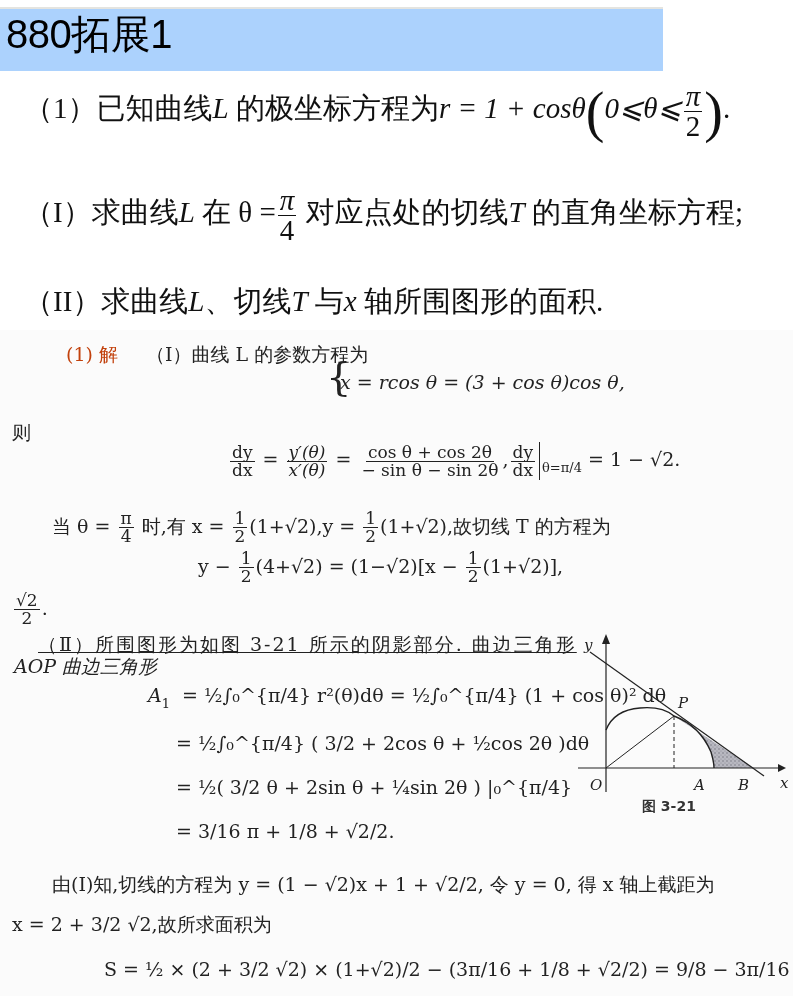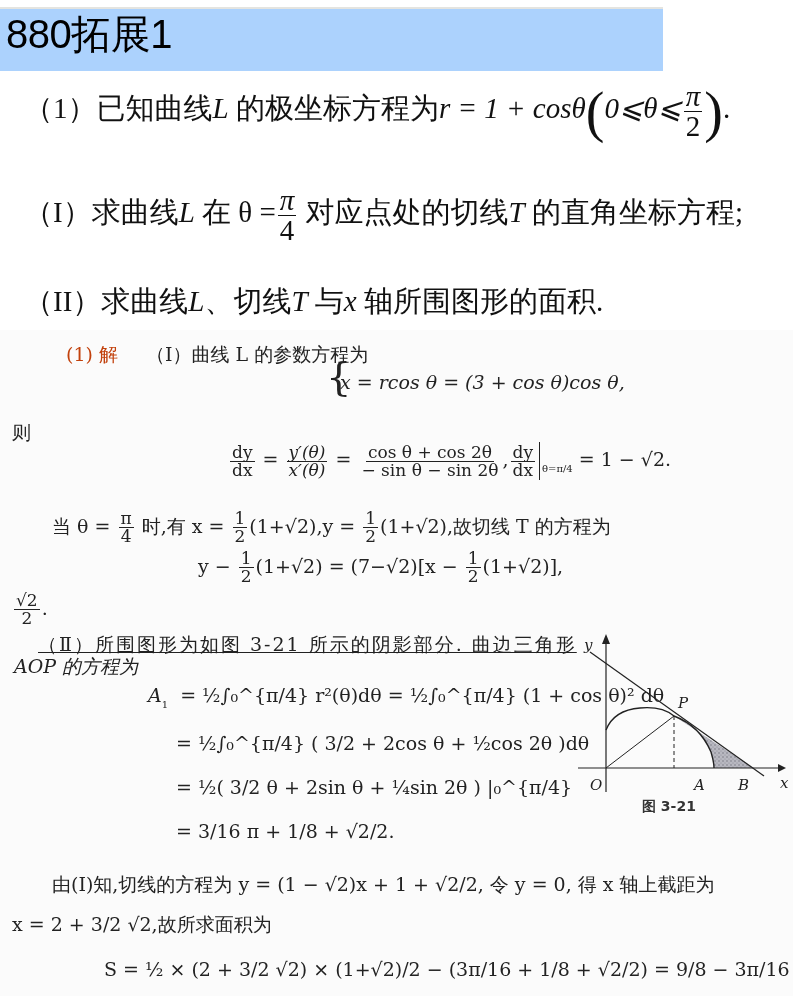--- a/index.html
+++ b/index.html
@@ -11,21 +11,21 @@
   .it { font-style:italic; }
   .frac { display:inline-flex; flex-direction:column; align-items:center; vertical-align:middle; line-height:1; margin:0 2px; }
   .frac > span { display:block; padding:0 2px; }
   .frac .num { border-bottom:1.4px solid #111; }
   .bigparen { font-size:56px; vertical-align:middle; font-weight:100; line-height:1; }
   .sol { position:absolute; left:0; top:330px; width:793px; height:666px; background:#fbfbfb; }
   .s { position:absolute; font-family:"DejaVu Serif","Liberation Serif",serif; font-size:19px; color:#222; white-space:nowrap; }
   .s .frac { font-size:17px; }
   .s .frac .num { border-bottom:1px solid #222; }
   .green { color:#c2410c; }
-  .sub { font-size:10px; vertical-align:-6px; }
+  .sub { font-size:13px; vertical-align:-6px; }
   .brace { font-size:40px; position:absolute; left:-14px; top:-6px; font-weight:100; }
   .bar { display:inline-block; border-left:1.3px solid #222; height:38px; vertical-align:middle; margin:0 2px; }
   .fig { position:absolute; left:578px; top:632px; width:215px; height:190px; }
   .figcap { position:absolute; left:642px; top:798px; font-family:"DejaVu Sans","Liberation Sans",sans-serif; font-size:14px; font-weight:bold; color:#333; }
 </style>
 </head>
 <body>
 
 <div class="hdr">
   <div class="hdr-title">880拓展1</div>
@@ -98,36 +98,36 @@
       <span class="num">1</span>
       <span>2</span>
     </span><span>(1+√2),故切线 T 的方程为</span>
 </div>
 
 <div class="s" style="left:198px; top:550px;">
   <span>y −</span>
   <span class="frac">
       <span class="num">1</span>
       <span>2</span>
-    </span><span>(1+√2) = (7−√2)[x −</span>
+    </span><span>(4+√2) = (1−√2)[x −</span>
   <span class="frac">
       <span class="num">1</span>
       <span>2</span>
     </span><span>(1+√2)],</span>
 </div>
 
 <div class="s" style="left:12px; top:592px;">
   <span class="frac">
       <span class="num">√2</span>
       <span>2</span>
     </span><span>.</span>
 </div>
 
 <div class="s" style="left:38px; top:632px; letter-spacing:2px;text-decoration:underline;">（Ⅱ）所围图形为如图 3-21 所示的阴影部分. 曲边三角形</div>
-<div class="s it" style="left:14px; top:654px;">AOP 的方程为</div>
+<div class="s it" style="left:14px; top:654px;">AOP 曲边三角形</div>
 
 <div class="s" style="left:148px; top:684px;">
   <span class="it">A</span><span class="sub">1</span>
   <span style="margin-left:6px;">= ½∫₀^{π/4} r²(θ)dθ = ½∫₀^{π/4} (1 + cos θ)² dθ</span>
 </div>
 <div class="s" style="left:176px; top:732px;">= ½∫₀^{π/4} ( 3/2 + 2cos θ + ½cos 2θ )dθ</div>
 <div class="s" style="left:176px; top:776px;">= ½( 3/2 θ + 2sin θ + ¼sin 2θ ) |₀^{π/4}</div>
 <div class="s" style="left:176px; top:820px;">= 3/16 π + 1/8 + √2/2.</div>
 
 <svg class="fig" viewBox="0 0 215 190">

